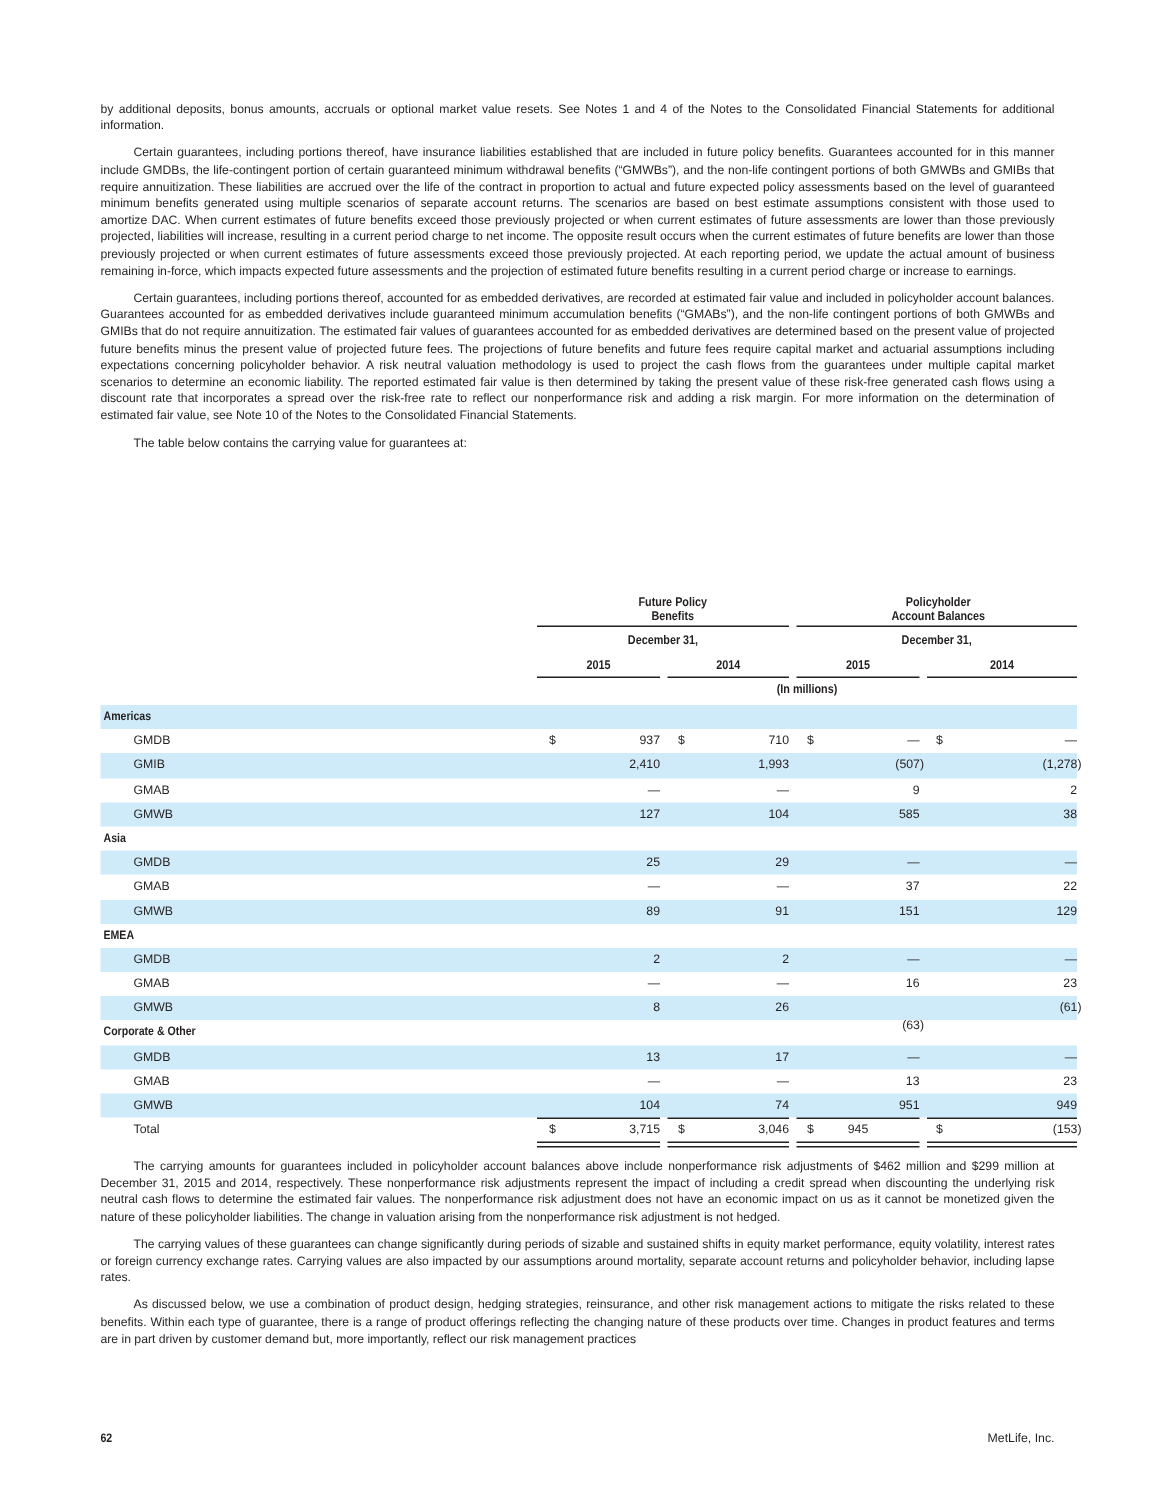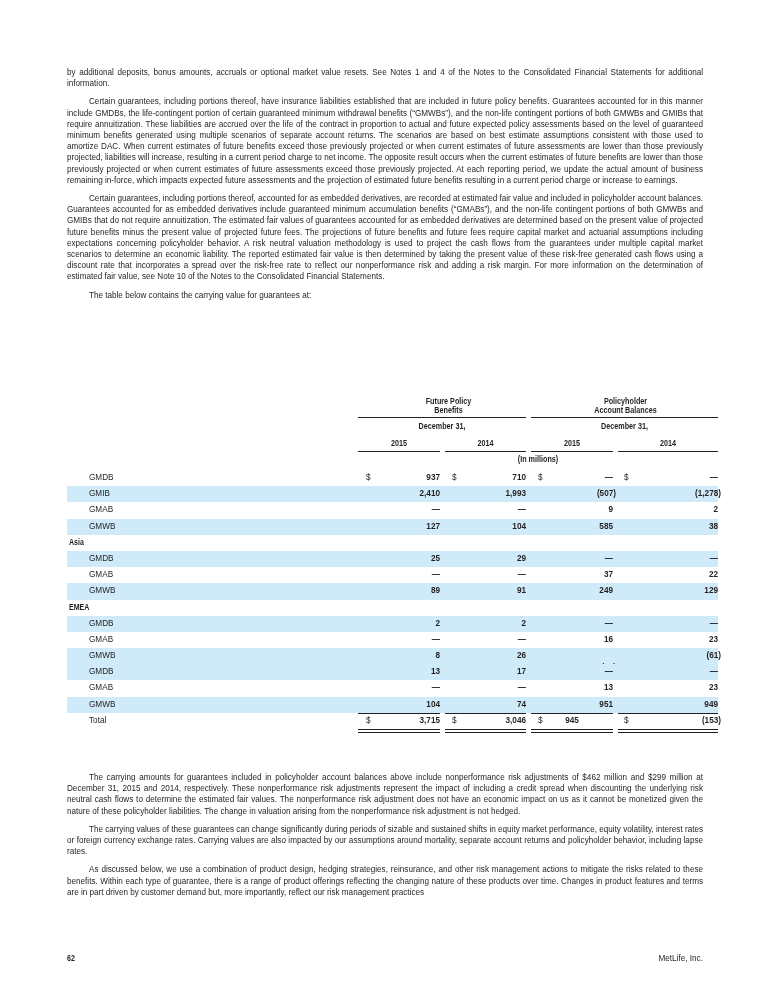--- a/index.html
+++ b/index.html
@@ -19,21 +19,21 @@
   .hdr { position: relative; height: 75px; }
   .hdr .h { position: absolute; text-align: center; font-family: "Liberation Sans", sans-serif;
             font-weight: bold; font-size: 8.4px; line-height: 9px; transform: scaleX(0.86); transform-origin: center; }
   .hdr .line { position: absolute; height: 1.3px; background: #231f20; }
 
   .row { position: relative; height: 16.2px; line-height: 16.2px; }
   .row.shade { background: #cfeaf8; }
   .row .label { position: absolute; left: 6px; }
   .row.sub .label { left: 22px; }
   .row.group .label { font-weight: bold; transform: scaleX(0.86); transform-origin: left; left: 2px; }
-  .cell { position: absolute; text-align: right; font-weight: bold; }
+  .cell { position: absolute; text-align: right; }
   .cur { position: absolute; }
   .row.total .topl { position: absolute; top: 0; height: 1.2px; background: #231f20; }
   .row.total .botl { position: absolute; bottom: -4px; height: 1.2px; background: #231f20; }
   .row.total .botl2 { position: absolute; bottom: -1px; height: 1.2px; background: #231f20; }
 
   .after { position: absolute; left: 67px; top: 772px; width: 636px; }
   .footer { position: absolute; left: 67px; top: 954px; width: 636px; font-size: 8.2px; }
   .footer .pnum { position: absolute; left: 0; font-weight: bold; transform: scaleX(0.86); transform-origin: left; }
   .footer .company { position: absolute; right: 0; }
 </style>
@@ -69,20 +69,23 @@
     <div class="h" style="left:551px;width:100px;top:44px;">2014</div>
 
     <div class="line" style="left:291px;width:82px;top:56px;"></div>
     <div class="line" style="left:378px;width:81px;top:56px;"></div>
     <div class="line" style="left:464px;width:82px;top:56px;"></div>
     <div class="line" style="left:551px;width:100px;top:56px;"></div>
 
     <div class="h" style="left:291px;width:360px;top:60px;">(In millions)</div>
   </div>
   <div id="table-body">
+      <div class="row group shade">
+        <span class="label">Americas</span>
+      </div>
       <div class="row sub">
         <span class="label">GMDB</span>
         <span class="cell" style="left: 291px; width: 82px;">937</span>
         <span class="cur" style="left: 299px;">$</span>
         <span class="cell" style="left: 378px; width: 81px;">710</span>
         <span class="cur" style="left: 385px;">$</span>
         <span class="cell" style="left: 464px; width: 82px;">—</span>
         <span class="cur" style="left: 471px;">$</span>
         <span class="cell" style="left: 551px; width: 100px;">—</span>
         <span class="cur" style="left: 557px;">$</span>
@@ -122,21 +125,21 @@
         <span class="label">GMAB</span>
         <span class="cell" style="left: 291px; width: 82px;">—</span>
         <span class="cell" style="left: 378px; width: 81px;">—</span>
         <span class="cell" style="left: 464px; width: 82px;">37</span>
         <span class="cell" style="left: 551px; width: 100px;">22</span>
       </div>
       <div class="row sub shade">
         <span class="label">GMWB</span>
         <span class="cell" style="left: 291px; width: 82px;">89</span>
         <span class="cell" style="left: 378px; width: 81px;">91</span>
-        <span class="cell" style="left: 464px; width: 82px;">249</span>
+        <span class="cell" style="left: 464px; width: 82px;">151</span>
         <span class="cell" style="left: 551px; width: 100px;">129</span>
       </div>
       <div class="row group">
         <span class="label">EMEA</span>
       </div>
       <div class="row sub shade">
         <span class="label">GMDB</span>
         <span class="cell" style="left: 291px; width: 82px;">2</span>
         <span class="cell" style="left: 378px; width: 81px;">2</span>
         <span class="cell" style="left: 464px; width: 82px;">—</span>
@@ -148,20 +151,23 @@
         <span class="cell" style="left: 378px; width: 81px;">—</span>
         <span class="cell" style="left: 464px; width: 82px;">16</span>
         <span class="cell" style="left: 551px; width: 100px;">23</span>
       </div>
       <div class="row sub shade">
         <span class="label">GMWB</span>
         <span class="cell" style="left: 291px; width: 82px;">8</span>
         <span class="cell" style="left: 378px; width: 81px;">26</span>
         <span class="cell" style="left: 464px; width: 85px; margin-top: 12px;">(63)</span>
         <span class="cell" style="left: 551px; width: 103px;">(61)</span>
+      </div>
+      <div class="row group">
+        <span class="label">Corporate &amp; Other</span>
       </div>
       <div class="row sub shade">
         <span class="label">GMDB</span>
         <span class="cell" style="left: 291px; width: 82px;">13</span>
         <span class="cell" style="left: 378px; width: 81px;">17</span>
         <span class="cell" style="left: 464px; width: 82px;">—</span>
         <span class="cell" style="left: 551px; width: 100px;">—</span>
       </div>
       <div class="row sub">
         <span class="label">GMAB</span>

